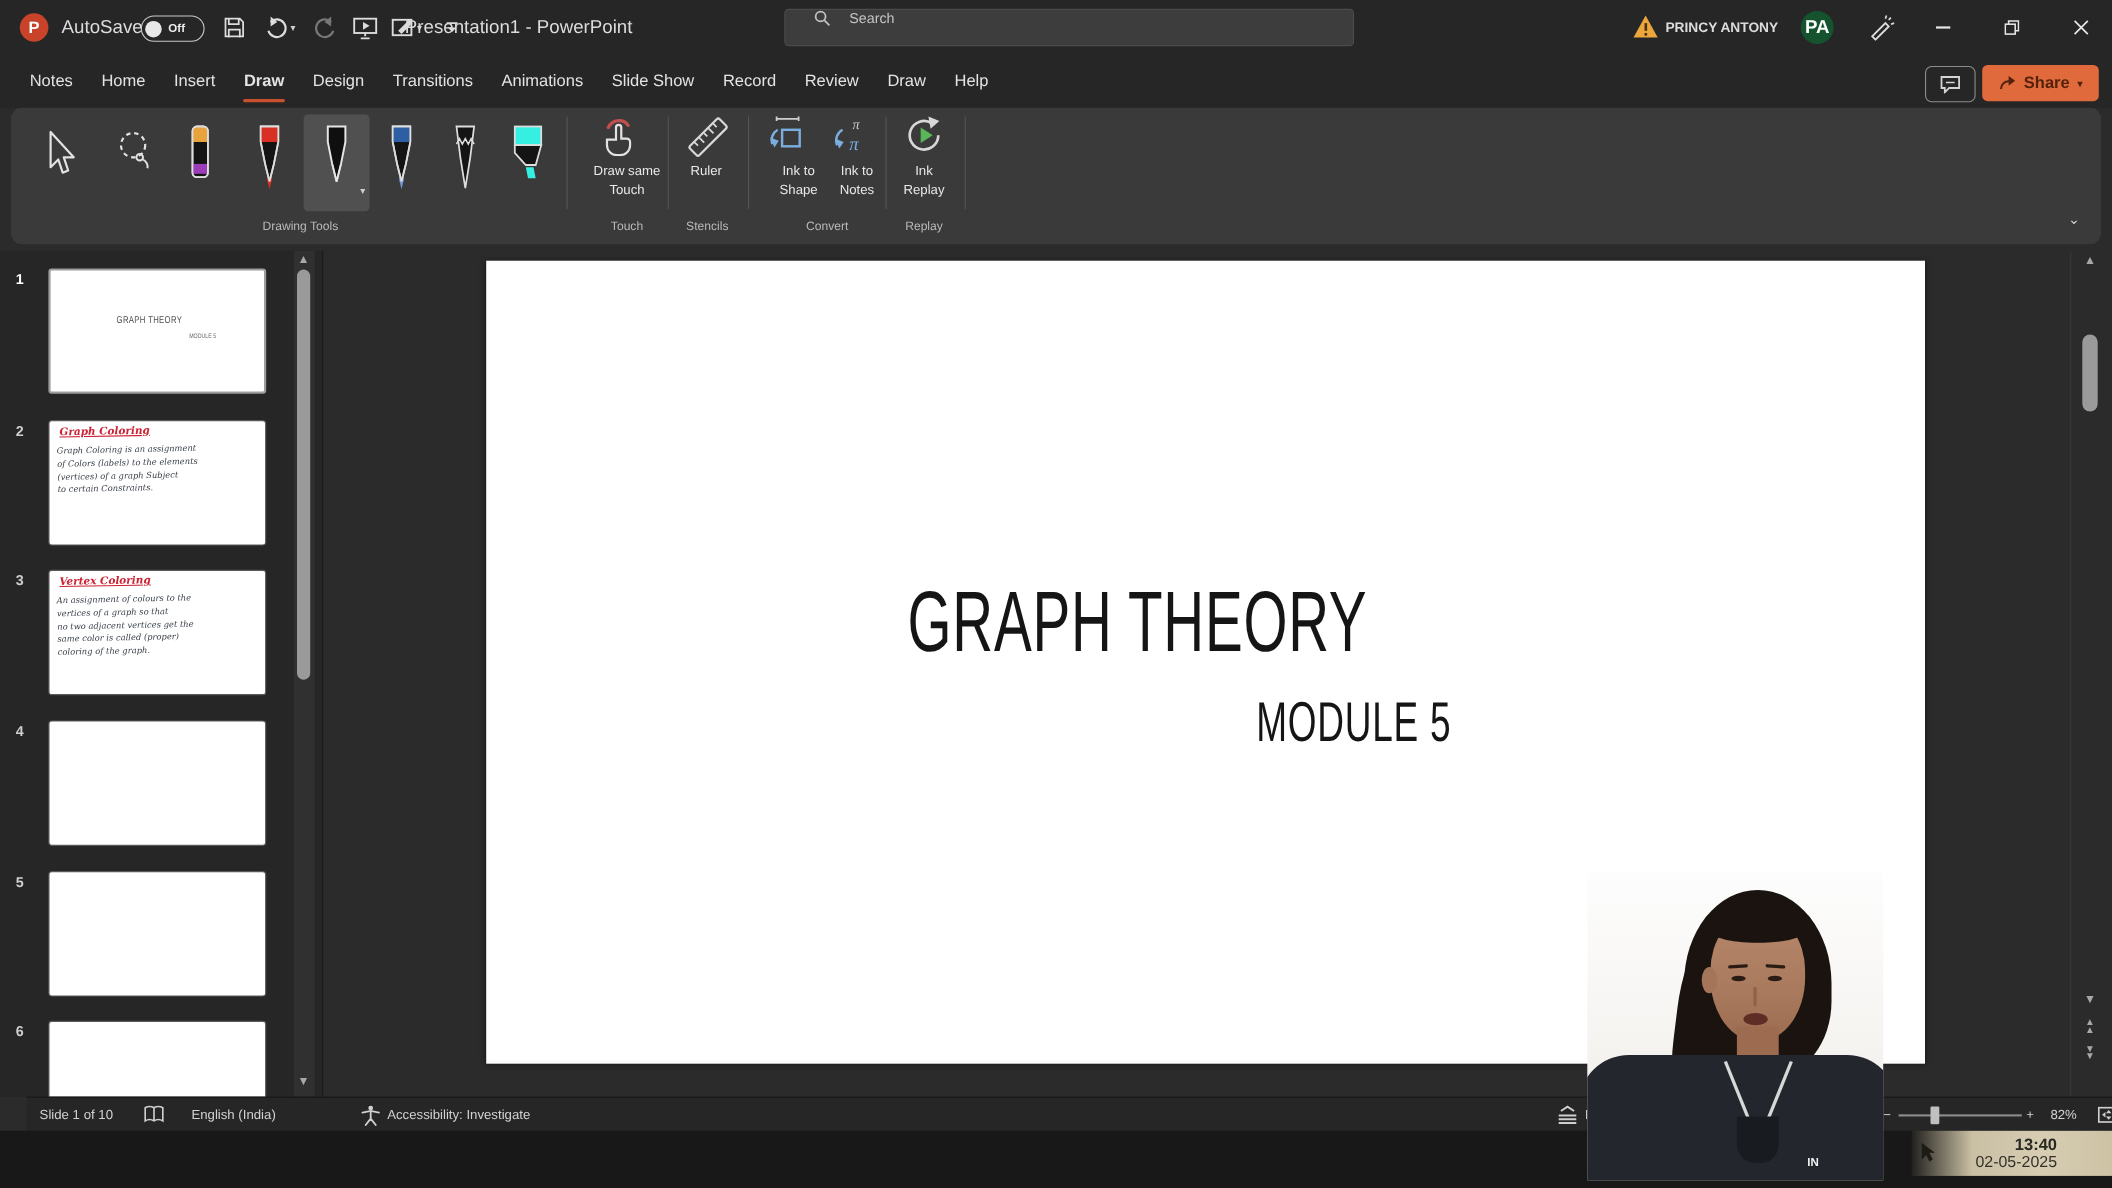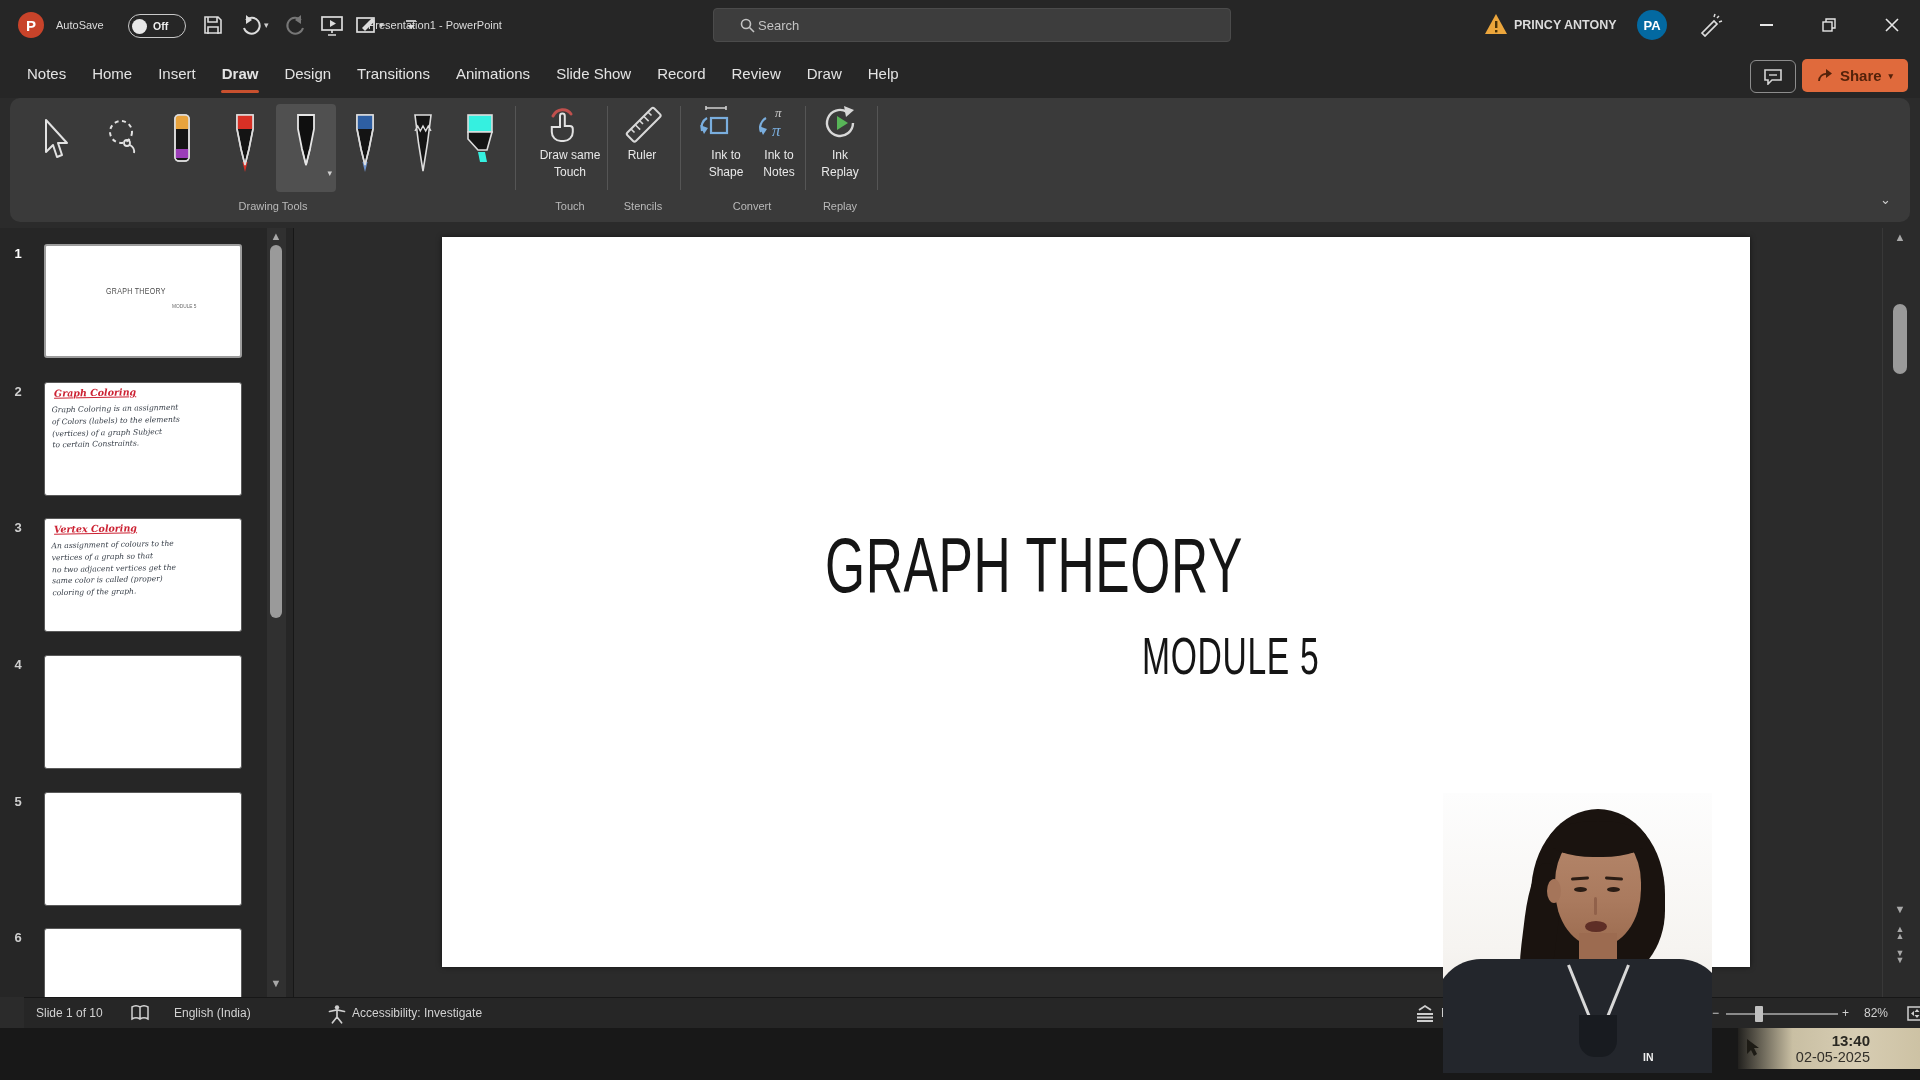--- a/index.html
+++ b/index.html
@@ -2,30 +2,30 @@
 <html><head>
 <meta charset="utf-8">
 <style>
   html,body{margin:0;padding:0;background:#111;}
   #app{position:relative;width:1920px;height:1080px;overflow:hidden;background:#2b2b2b;
        font-family:"Liberation Sans",sans-serif;color:#e6e6e6;-webkit-font-smoothing:antialiased;}
   .abs{position:absolute;}
   svg{display:block;}
   
   #titlebar{left:0;top:0;width:1920px;height:50px;background:#262626;}
-  .tb-text{font-size:11px;color:#dcdcdc;line-height:50px;}
+  .tb-text{font-size:17px;color:#dcdcdc;line-height:50px;}
   #search-box{left:713px;top:8px;width:518px;height:34px;background:#3d3d3d;border:1px solid #4b4b4b;
-              border-radius:4px;display:flex;align-items:center;gap:10px;padding-left:18px;box-sizing:border-box;}
+              border-radius:4px;display:flex;align-items:flex-start;gap:10px;padding-left:32px;box-sizing:border-box;}
   #search-box span{font-size:13px;color:#c3c3c3;}
   #autosave-toggle{left:128px;top:14px;width:56px;height:22px;border:1.5px solid #c9c9c9;border-radius:12px;
                    display:flex;align-items:center;}
   #autosave-knob{width:15px;height:15px;border-radius:50%;background:#e8e8e8;margin-left:3px;}
   #autosave-state{font-size:10.5px;color:#efefef;margin-left:6px;font-weight:bold;}
-  #avatar{left:1637px;top:10px;width:30px;height:30px;border-radius:50%;background:#0369a1;color:#fff;
-          font-size:13px;font-weight:bold;display:flex;align-items:center;justify-content:center;}
+  #avatar{left:1637px;top:10px;width:30px;height:30px;border-radius:50%;background:#14532d;color:#fff;
+          font-size:17px;font-weight:bold;display:flex;align-items:center;justify-content:center;}
   .winctl{top:0;width:46px;height:50px;display:flex;align-items:center;justify-content:center;}
   
   #menubar{left:0;top:50px;width:1920px;height:48px;background:#262626;display:flex;align-items:center;padding-left:14px;box-sizing:border-box;}
   .tab{position:relative;font-size:15px;color:#e3e3e3;padding:0 13px;height:44px;line-height:44px;}
   .tab.active{font-weight:bold;}
   .tab.active::after{content:"";position:absolute;left:12px;right:12px;bottom:3px;height:3px;background:#c8502e;border-radius:2px;}
   #share-btn{left:1802px;top:59px;width:106px;height:33px;background:#e06a3c;border-radius:5px;display:flex;
              align-items:center;justify-content:center;gap:7px;color:#54220a;font-weight:bold;font-size:15px;}
   #comment-btn{left:1750px;top:60px;width:44px;height:31px;border:1.5px solid #8d8d8d;border-radius:6px;
                display:flex;align-items:center;justify-content:center;}

